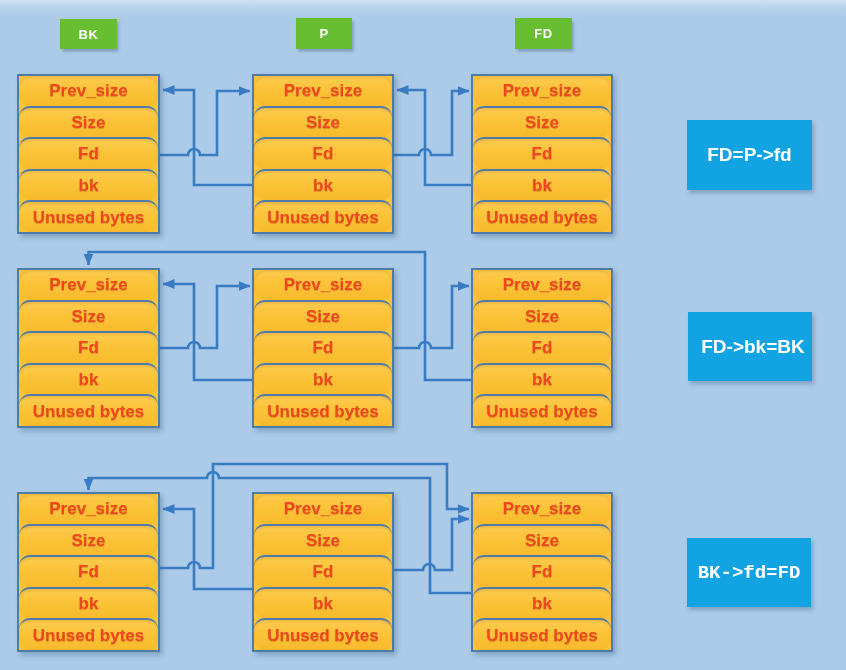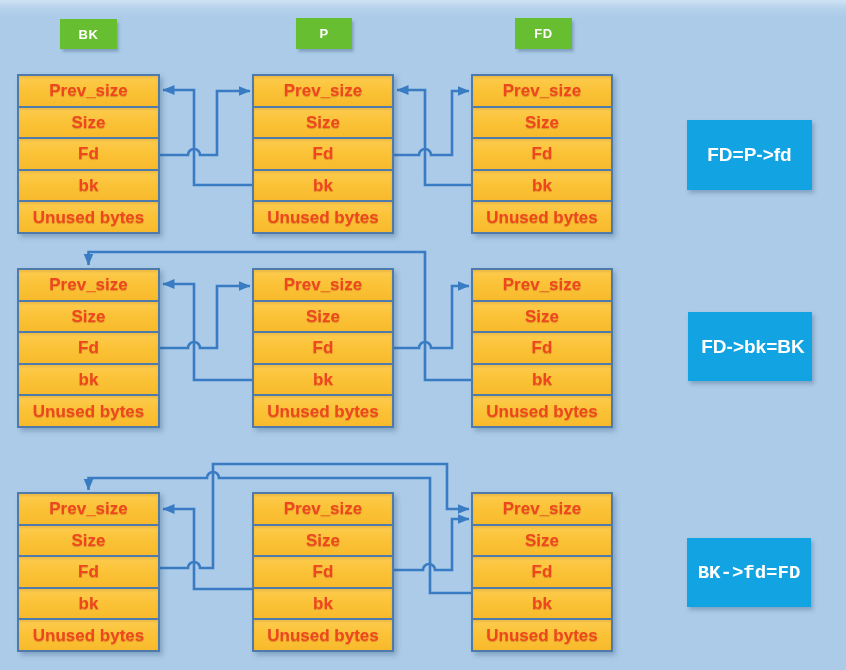--- a/index.html
+++ b/index.html
@@ -33,20 +33,21 @@
     position:absolute;display:flex;flex-direction:column;
     border:2px solid var(--chunk-border);
     box-shadow:2.5px 3px 5px rgba(50,80,120,.35);
     background:var(--chunk-fill);
   }
   .cell{
     flex:1;display:flex;align-items:center;justify-content:center;
     background:linear-gradient(180deg,var(--chunk-fill-light) 0%,var(--chunk-fill) 45%,#f8ba2c 100%);
     border-top:2px solid var(--chunk-border);
     box-shadow:inset 0 2px 2px rgba(120,70,0,.12);
+    border-radius:11px;
   }
   .cell:first-child{border-top:none;}
   .cell span{
     color:var(--chunk-text);font-size:17px;font-weight:bold;line-height:1;
     text-shadow:0 1px 1px rgba(150,40,0,.30);
     white-space:nowrap;
   }
   .op{
     position:absolute;display:flex;flex-direction:column;align-items:center;justify-content:center;
     background:var(--op-blue);color:var(--label-text);

